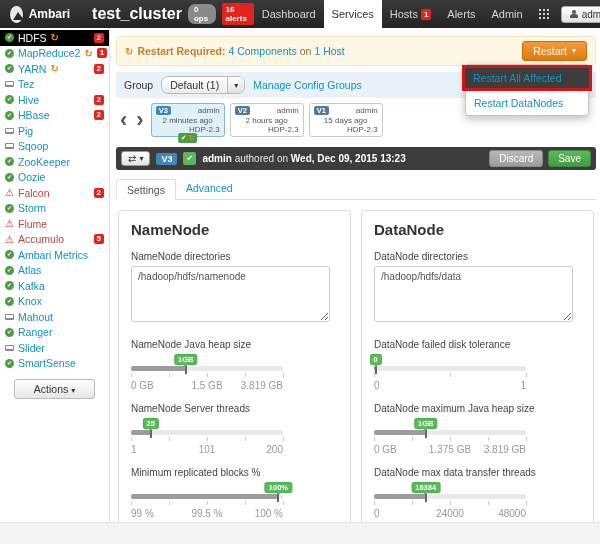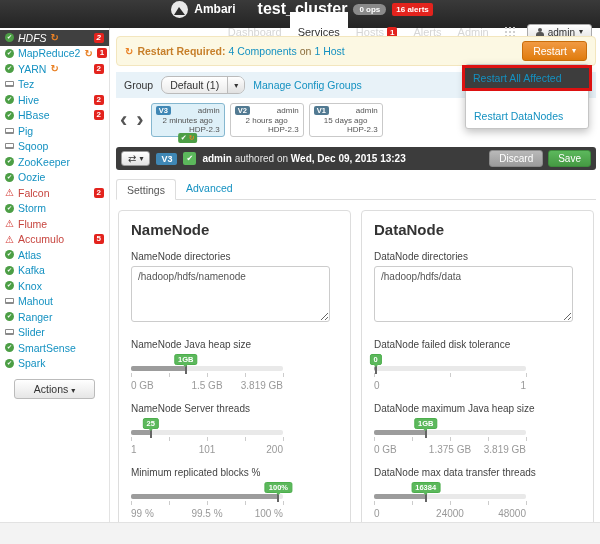--- a/index.html
+++ b/index.html
@@ -1,20 +1,20 @@
 <!DOCTYPE html>
 <html><head>
 <meta charset="utf-8">
 <style>
   * { margin:0; padding:0; box-sizing:border-box; }
   body { font-family:"Liberation Sans","DejaVu Sans",sans-serif; background:#fff; }
   .app { width:600px; height:544px; position:relative; overflow:hidden; background:#fff; }
 
   
-  .navbar { height:28px; background:linear-gradient(#3a3a3a,#242424); display:flex; align-items:center; padding:0 6px 0 10px;flex-direction:column; }
+  .navbar { height:28px; background:linear-gradient(#3a3a3a,#242424); display:flex; align-items:center; padding:0 6px 0 10px; }
   .nv-left { display:flex; align-items:center; gap:6px; }
   .logo { width:17px; height:17px; border-radius:50%; background:#e9e9e9; position:relative; }
   .logo::after { content:""; position:absolute; left:3px; bottom:3px; border-left:5px solid transparent; border-right:6px solid transparent; border-bottom:8px solid #2b2b2b; }
   .brand { color:#fff; font-size:12px; font-weight:bold; }
   .cluster { color:#fff; font-size:16px; font-weight:bold; margin-left:16px; }
   .badge-ops { background:#8a8a8a; color:#fff; font-size:8px; font-weight:bold; padding:1px 6px; border-radius:7px; }
   .badge-alerts { background:#e3231d; color:#fff; font-size:8px; font-weight:bold; padding:2px 4px; border-radius:2px; }
   .nv-right { margin-left:auto; display:flex; align-items:center; height:100%; }
   .nv-item { color:#d6d6d6; font-size:11px; padding:0 8px; height:40px; display:flex; align-items:center; gap:3px; text-decoration:none; cursor:pointer;justify-content:flex-end; }
   .nv-item.active { background:#fff; color:#333; }
@@ -29,21 +29,21 @@
 
   
   .shell { display:flex; height:496px; }
   .sidebar { width:110px; border-right:1px solid #e3e3e3; padding-top:2px; flex-shrink:0; }
   .main { flex:1; padding:2px 4px 0 6px; position:relative; }
 
   
   .sv { display:flex; align-items:center; gap:4px; padding:1px 5px; height:15.5px; font-size:10.5px; cursor:pointer; }
   .sv a { color:#1491c1; text-decoration:none; }
   .sv.red a { color:#c7453f; }
-  .sv.sel { background:#404040;font-style:italic; }
+  .sv.sel { background:#000000; }
   .sv.sel a { color:#fff; }
   .ic-ck { width:9px; height:9px; border-radius:50%; background:#4c9e45; color:#fff; font-size:6px; line-height:9px; text-align:center; flex-shrink:0; }
   .ic-cl { width:9px; height:6px; border:1px solid #8a8a8a; border-bottom-width:2px; border-radius:1px; flex-shrink:0; }
   .ic-wa { color:#d43f3a; font-size:10px; line-height:9px; flex-shrink:0; }
   .rf { color:#e98125; font-size:10px; font-weight:bold; line-height:9px; }
   .sv .bdg { margin-left:auto; background:#e3231d; color:#fff; font-size:8px; font-weight:bold; padding:0 3px; border-radius:2px; line-height:10px; }
   .actions-wrap { padding:8px 14px; }
   .actions-btn { width:100%; background:linear-gradient(#ffffff,#e6e6e6); border:1px solid #bbb; border-radius:3px; font-size:10.5px; color:#333; padding:3px 0; cursor:pointer; }
 
   
@@ -56,21 +56,21 @@
   
   .alert { margin-top:6px; background:#fcf8e3; border:1px solid #f3e6be; border-radius:4px; padding:4px 8px; display:flex; align-items:center; font-size:10.5px; color:#c09853; position:relative; }
   .alert .rf { margin-right:4px; }
   .alert b { color:#c77f2a; font-weight:bold; }
   .alert a { color:#1491c1; text-decoration:none; cursor:pointer; }
   .alert .mid { margin:0 3px; color:#8a6d3b; }
   .restart-wrap { margin-left:auto; position:relative; }
   .restart-btn { background:linear-gradient(#f19a43,#e07c0e); border:1px solid #c96d0b; border-radius:3px; color:#fff; font-size:10.5px; padding:3px 10px; cursor:pointer; display:flex; gap:5px; align-items:center; }
   .dropdown-menu { position:absolute; top:calc(100% + 3px); right:-2px; width:124px; background:#fff; border:1px solid #c5c5c5; border-radius:3px; box-shadow:0 3px 8px rgba(0,0,0,.25); z-index:60; padding:2px 0; }
   .mi { display:block; font-size:10.5px; color:#333; padding:4px 8px; text-decoration:none; cursor:pointer; white-space:nowrap; }
-  .ann { border:3px solid #dd1111; margin:-2px -4px 15px -4px; }
+  .ann { border:3px solid #dd1111; margin:-2px -4px 2px -4px; }
   .mi-dark { background:#3d3d3d; color:#fff; }
 
   
   .group-row { margin-top:6px; background:#e8f2f8; padding:4px 8px; display:flex; align-items:center; gap:8px; font-size:10.5px; color:#333; }
   .split-btn { display:flex; border:1px solid #bbb; border-radius:7px; overflow:hidden; cursor:pointer; background:linear-gradient(#ffffff,#ebebeb); }
   .sb-label { padding:2px 8px; font-size:10.5px; }
   .sb-caret { padding:2px 6px; border-left:1px solid #bbb; font-size:8px; display:flex; align-items:center; background:linear-gradient(#ffffff,#e0e0e0); }
   .group-row a { color:#1491c1; text-decoration:none; cursor:pointer; }
   .filter-input { margin-left:auto; width:92px; border:1px solid #bbb; border-radius:3px; font-size:10px; padding:2px 5px; color:#555; }
 
@@ -230,20 +230,24 @@
           <span class="ic-wa">⚠</span>
           <a>Flume</a>
         </div>
       <div class="sv red">
           <span class="ic-wa">⚠</span>
           <a>Accumulo</a>
           <b class="bdg">5</b>
         </div>
       <div class="sv">
           <span class="ic-ck">✔</span>
+          <a>Ambari Metrics</a>
+        </div>
+      <div class="sv">
+          <span class="ic-ck">✔</span>
           <a>Atlas</a>
         </div>
       <div class="sv">
           <span class="ic-ck">✔</span>
           <a>Kafka</a>
         </div>
       <div class="sv">
           <span class="ic-ck">✔</span>
           <a>Knox</a>
         </div>
@@ -255,24 +259,20 @@
           <span class="ic-ck">✔</span>
           <a>Ranger</a>
         </div>
       <div class="sv">
           <span class="ic-cl"></span>
           <a>Slider</a>
         </div>
       <div class="sv">
           <span class="ic-ck">✔</span>
           <a>SmartSense</a>
-        </div>
-      <div class="sv">
-          <span class="ic-ck">✔</span>
-          <a>Spark</a>
         </div>
       <div class="actions-wrap">
         <button class="actions-btn"><span>Actions</span> <span class="caret">▾</span></button>
       </div>
     </aside>
 
     <main class="main">
 
 
       <div class="alert">

